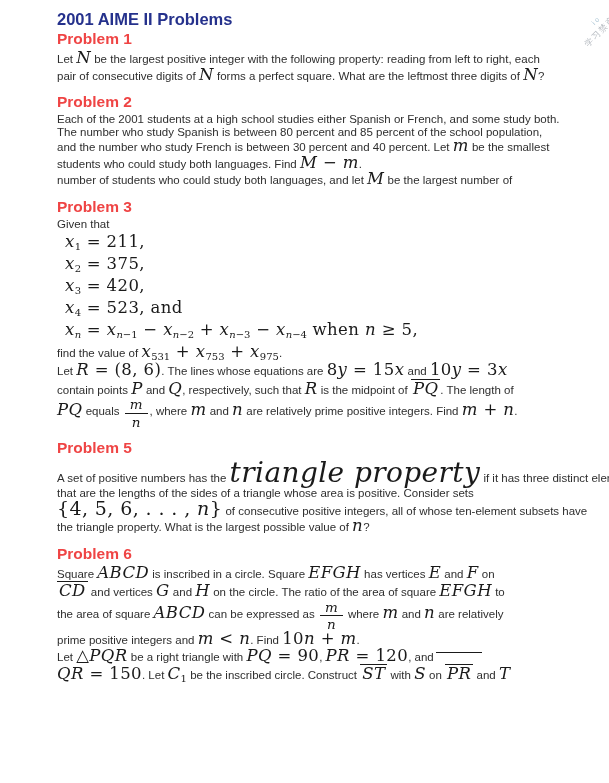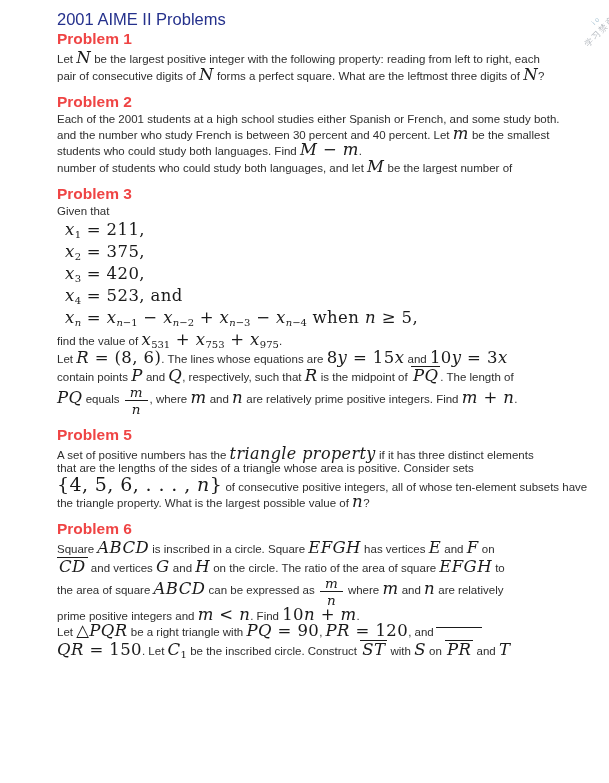--- a/index.html
+++ b/index.html
@@ -13,21 +13,21 @@
   .watermark {
     position:absolute; top:14px; right:-16px;
     transform:rotate(-45deg);
     text-align:center; line-height:10px; pointer-events:none;
   }
   .watermark .wm1 { display:block; font-size:7px; color:#a9c4d4; letter-spacing:2px; }
   .watermark .wm2 { display:block; font-size:8.5px; color:#b5bac0; letter-spacing:1.5px; }
 
   h1.page-title {
     font-size:16.5px; line-height:19px; margin:0 0 1px 0;
-    color:#25318c; font-weight:normal;
+    color:#25318c; font-weight:bold;
   }
   h2.problem-heading {
     font-size:15.5px; line-height:17px; margin:10px 0 3px 0;
     color:#ef4444; font-weight:bold;
   }
   section.problem:first-of-type h2.problem-heading { margin-top:1px; }
 
   .line {
     font-size:11.5px; line-height:12.5px; color:#2e2e2e;
     white-space:nowrap;
@@ -69,20 +69,21 @@
 
   <div id="problems">
       <section class="problem">
         <h2 class="problem-heading">Problem 1</h2>
         <div class="line"><span class="body-text">Let </span><span class="math"><span class="it">N</span></span><span class="body-text"> be the largest positive integer with the following property: reading from left to right, each</span></div>
         <div class="line"><span class="body-text">pair of consecutive digits of </span><span class="math"><span class="it">N</span></span><span class="body-text"> forms a perfect square. What are the leftmost three digits of </span><span class="math"><span class="it">N</span></span><span class="body-text">?</span></div>
       </section>
       <section class="problem">
         <h2 class="problem-heading">Problem 2</h2>
         <div class="line"><span class="body-text">Each of the 2001 students at a high school studies either Spanish or French, and some study both.</span></div>
+        <div class="line"><span class="body-text">The number who study Spanish is between 80 percent and 85 percent of the school population,</span></div>
         <div class="line"><span class="body-text">and the number who study French is between 30 percent and 40 percent. Let </span><span class="math"><span class="it">m</span></span><span class="body-text"> be the smallest</span></div>
         <div class="line"><span class="body-text">students who could study both languages. Find </span><span class="math"><span class="it">M</span><span class="up"> − </span><span class="it">m</span></span><span class="body-text">.</span></div>
         <div class="line"><span class="body-text">number of students who could study both languages, and let </span><span class="math"><span class="it">M</span></span><span class="body-text"> be the largest number of</span></div>
       </section>
       <section class="problem">
         <h2 class="problem-heading">Problem 3</h2>
         <div class="line"><span class="body-text">Given that</span></div>
         <div class="line mathline"><span class="math"><span class="it">x</span><span class="msub"><span class="up">1</span></span><span class="up"> = 211,</span></span></div>
         <div class="line mathline"><span class="math"><span class="it">x</span><span class="msub"><span class="up">2</span></span><span class="up"> = 375,</span></span></div>
         <div class="line mathline"><span class="math"><span class="it">x</span><span class="msub"><span class="up">3</span></span><span class="up"> = 420,</span></span></div>
@@ -90,21 +91,21 @@
         <div class="line mathline"><span class="math"><span class="it">x</span><span class="msub"><span class="it">n</span></span><span class="up"> = </span><span class="it">x</span><span class="msub"><span class="it">n</span><span class="up">−1</span></span><span class="up"> − </span><span class="it">x</span><span class="msub"><span class="it">n</span><span class="up">−2</span></span><span class="up"> + </span><span class="it">x</span><span class="msub"><span class="it">n</span><span class="up">−3</span></span><span class="up"> − </span><span class="it">x</span><span class="msub"><span class="it">n</span><span class="up">−4</span></span><span class="up"> when </span><span class="it">n</span><span class="up"> ≥ 5,</span></span></div>
         <div class="line"><span class="body-text">find the value of </span><span class="math"><span class="it">x</span><span class="msub"><span class="up">531</span></span><span class="up"> + </span><span class="it">x</span><span class="msub"><span class="up">753</span></span><span class="up"> + </span><span class="it">x</span><span class="msub"><span class="up">975</span></span></span><span class="body-text">.</span></div>
       </section>
       <section class="problem">
         <div class="line"><span class="body-text">Let </span><span class="math"><span class="it">R</span><span class="up"> = (8, 6)</span></span><span class="body-text">. The lines whose equations are </span><span class="math"><span class="up">8</span><span class="it">y</span><span class="up"> = 15</span><span class="it">x</span></span><span class="body-text"> and </span><span class="math"><span class="up">10</span><span class="it">y</span><span class="up"> = 3</span><span class="it">x</span></span></div>
         <div class="line"><span class="body-text">contain points </span><span class="math"><span class="it">P</span></span><span class="body-text"> and </span><span class="math"><span class="it">Q</span></span><span class="body-text">, respectively, such that </span><span class="math"><span class="it">R</span></span><span class="body-text"> is the midpoint of </span><span class="math ov"><span class="it">PQ</span></span><span class="body-text">. The length of</span></div>
         <div class="line"><span class="math"><span class="it">PQ</span></span><span class="body-text"> equals </span><span class="frac"><span class="num">m</span><span class="den">n</span></span><span class="body-text">, where </span><span class="math"><span class="it">m</span></span><span class="body-text"> and </span><span class="math"><span class="it">n</span></span><span class="body-text"> are relatively prime positive integers. Find </span><span class="math"><span class="it">m</span><span class="up"> + </span><span class="it">n</span></span><span class="body-text">.</span></div>
       </section>
       <section class="problem">
         <h2 class="problem-heading">Problem 5</h2>
-        <div class="line"><span class="body-text">A set of positive numbers has the </span><span class="math" style="font-size: 16px;"><span class="it">triangle</span><span class="up"> </span><span class="it">property</span></span><span class="body-text"> if it has three distinct elements</span></div>
+        <div class="line"><span class="body-text">A set of positive numbers has the </span><span class="math" style="font-size: 28px;"><span class="it">triangle</span><span class="up"> </span><span class="it">property</span></span><span class="body-text"> if it has three distinct elements</span></div>
         <div class="line"><span class="body-text">that are the lengths of the sides of a triangle whose area is positive. Consider sets</span></div>
         <div class="line"><span class="math" style="font-size: 19px;"><span class="up">{4, 5, 6, . . . , </span><span class="it">n</span><span class="up">}</span></span><span class="body-text"> of consecutive positive integers, all of whose ten-element subsets have</span></div>
         <div class="line"><span class="body-text">the triangle property. What is the largest possible value of </span><span class="math"><span class="it">n</span></span><span class="body-text">?</span></div>
       </section>
       <section class="problem">
         <h2 class="problem-heading">Problem 6</h2>
         <div class="line"><span class="body-text">Square </span><span class="math"><span class="it">ABCD</span></span><span class="body-text"> is inscribed in a circle. Square </span><span class="math"><span class="it">EFGH</span></span><span class="body-text"> has vertices </span><span class="math"><span class="it">E</span></span><span class="body-text"> and </span><span class="math"><span class="it">F</span></span><span class="body-text"> on</span></div>
         <div class="line"><span class="math ov"><span class="it">CD</span></span><span class="body-text"> and vertices </span><span class="math"><span class="it">G</span></span><span class="body-text"> and </span><span class="math"><span class="it">H</span></span><span class="body-text"> on the circle. The ratio of the area of square </span><span class="math"><span class="it">EFGH</span></span><span class="body-text"> to</span></div>
         <div class="line"><span class="body-text">the area of square </span><span class="math"><span class="it">ABCD</span></span><span class="body-text"> can be expressed as </span><span class="frac"><span class="num">m</span><span class="den">n</span></span><span class="body-text"> where </span><span class="math"><span class="it">m</span></span><span class="body-text"> and </span><span class="math"><span class="it">n</span></span><span class="body-text"> are relatively</span></div>
         <div class="line"><span class="body-text">prime positive integers and </span><span class="math"><span class="it">m</span><span class="up"> &lt; </span><span class="it">n</span></span><span class="body-text">. Find </span><span class="math"><span class="up">10</span><span class="it">n</span><span class="up"> + </span><span class="it">m</span></span><span class="body-text">.</span></div>

